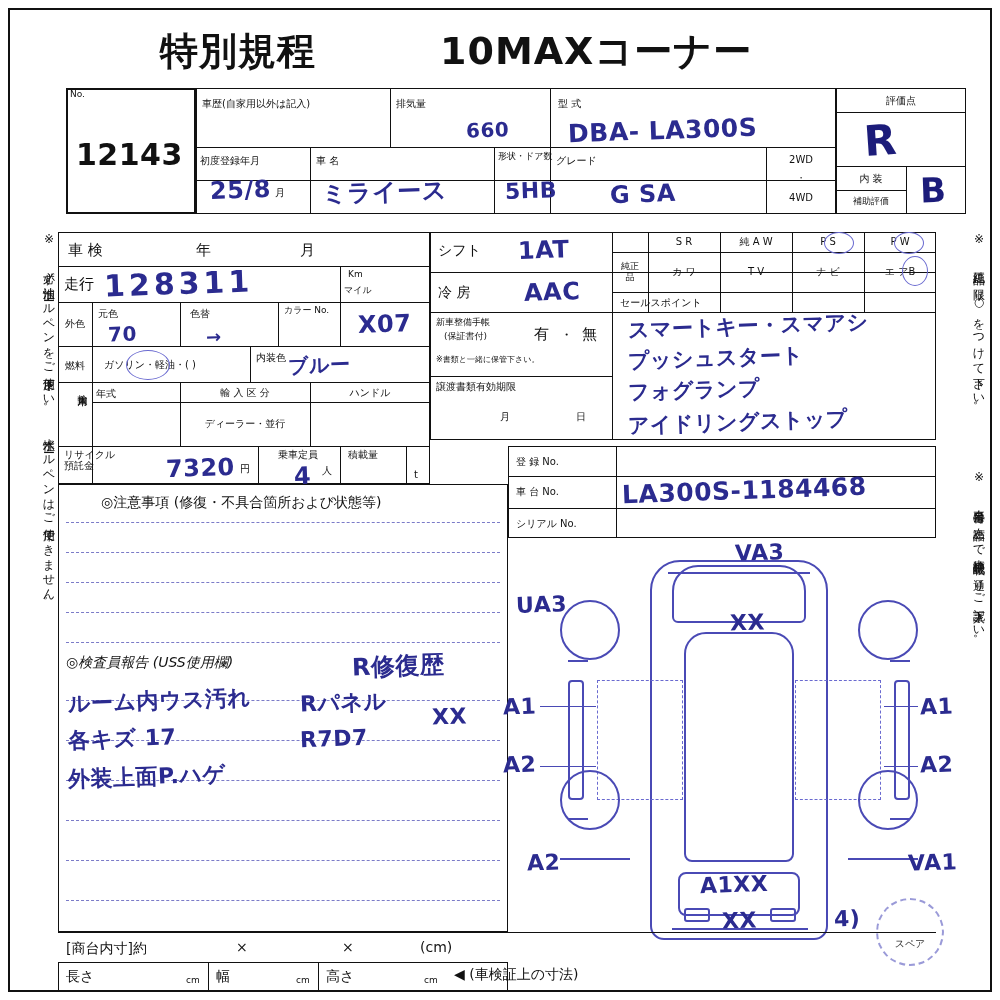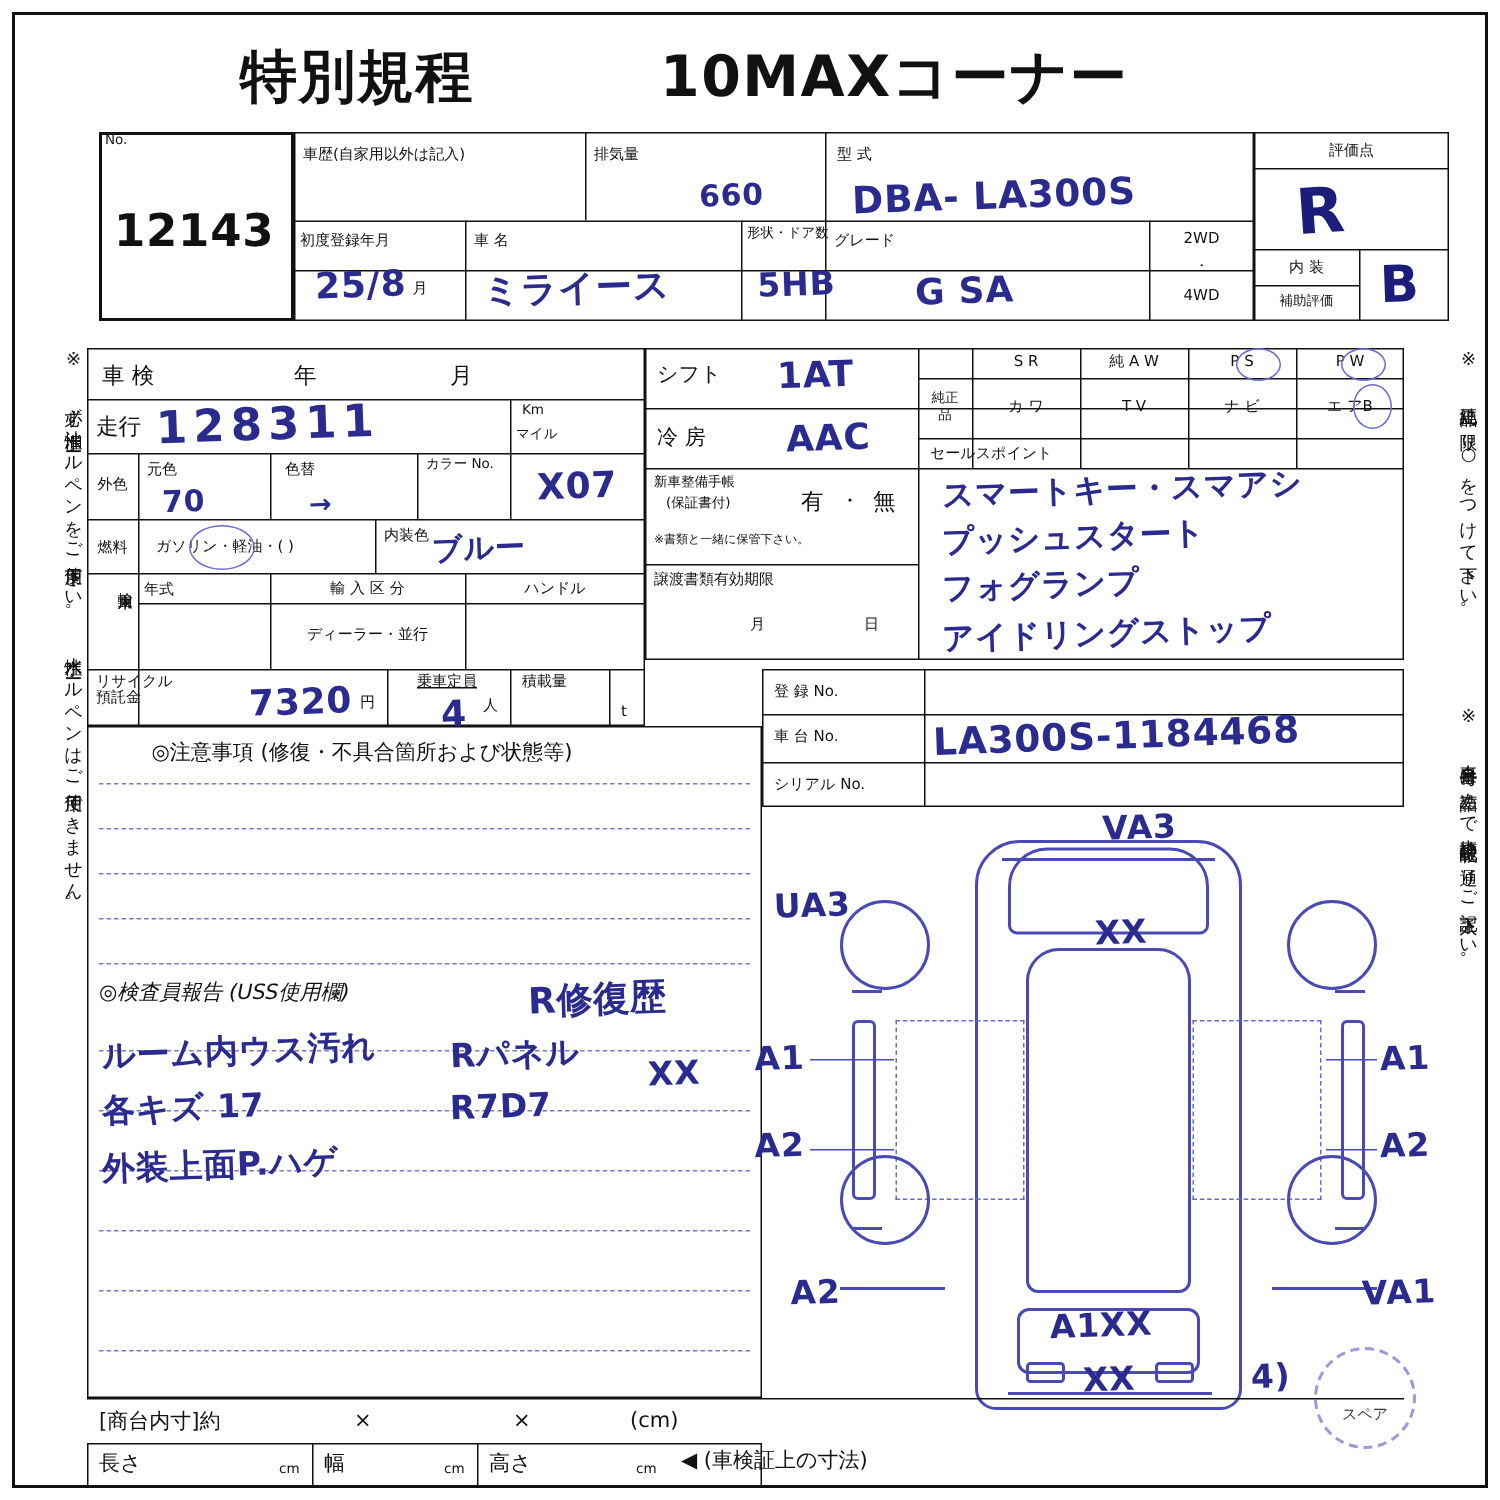--- a/index.html
+++ b/index.html
@@ -167,21 +167,21 @@
   <div class="vert abs" style="left:62px; top:386px; width:26px; height:56px; font-size:10px;">輸入車用</div>
   <div class="lbl-s abs lft" style="left:96px; top:386px; height:16px;">年式</div>
   <div class="lbl-s abs ctr" style="left:180px; top:384px; width:130px; height:18px;">輸 入 区 分</div>
   <div class="lbl-s abs ctr" style="left:180px; top:406px; width:130px; height:36px;">ディーラー・並行</div>
   <div class="lbl-s abs ctr" style="left:310px; top:384px; width:120px; height:18px;">ハンドル</div>
 
   <div class="lbl-s abs" style="left:64px; top:450px; white-space:pre-line;">リサイクル
 預託金</div>
   <div class="hw abs" style="left:166px; top:454px; font-size:24px;">7320</div>
   <div class="lbl-s abs" style="left:240px; top:464px;">円</div>
-  <div class="lbl-s abs" style="left:278px; top:450px;text-decoration:underline;">乗車定員</div>
+  <div class="lbl-s abs" style="left:278px; top:450px;">乗車定員</div>
   <div class="hw abs" style="left:294px; top:462px; font-size:24px;">4</div>
   <div class="lbl-s abs" style="left:322px; top:466px;">人</div>
   <div class="lbl-s abs" style="left:348px; top:450px;">積載量</div>
   <div class="lbl-s abs" style="left:414px; top:470px;">t</div>
 
   <div class="bx" style="left:430px; top:232px; width:0px; height:252px; border-width:0;"></div>
 
   <div class="bx" style="left:430px; top:232px; width:506px; height:208px;"></div>
   <div class="hline" style="left:430px; top:272px; width:506px;"></div>
   <div class="hline" style="left:430px; top:312px; width:506px;"></div>

